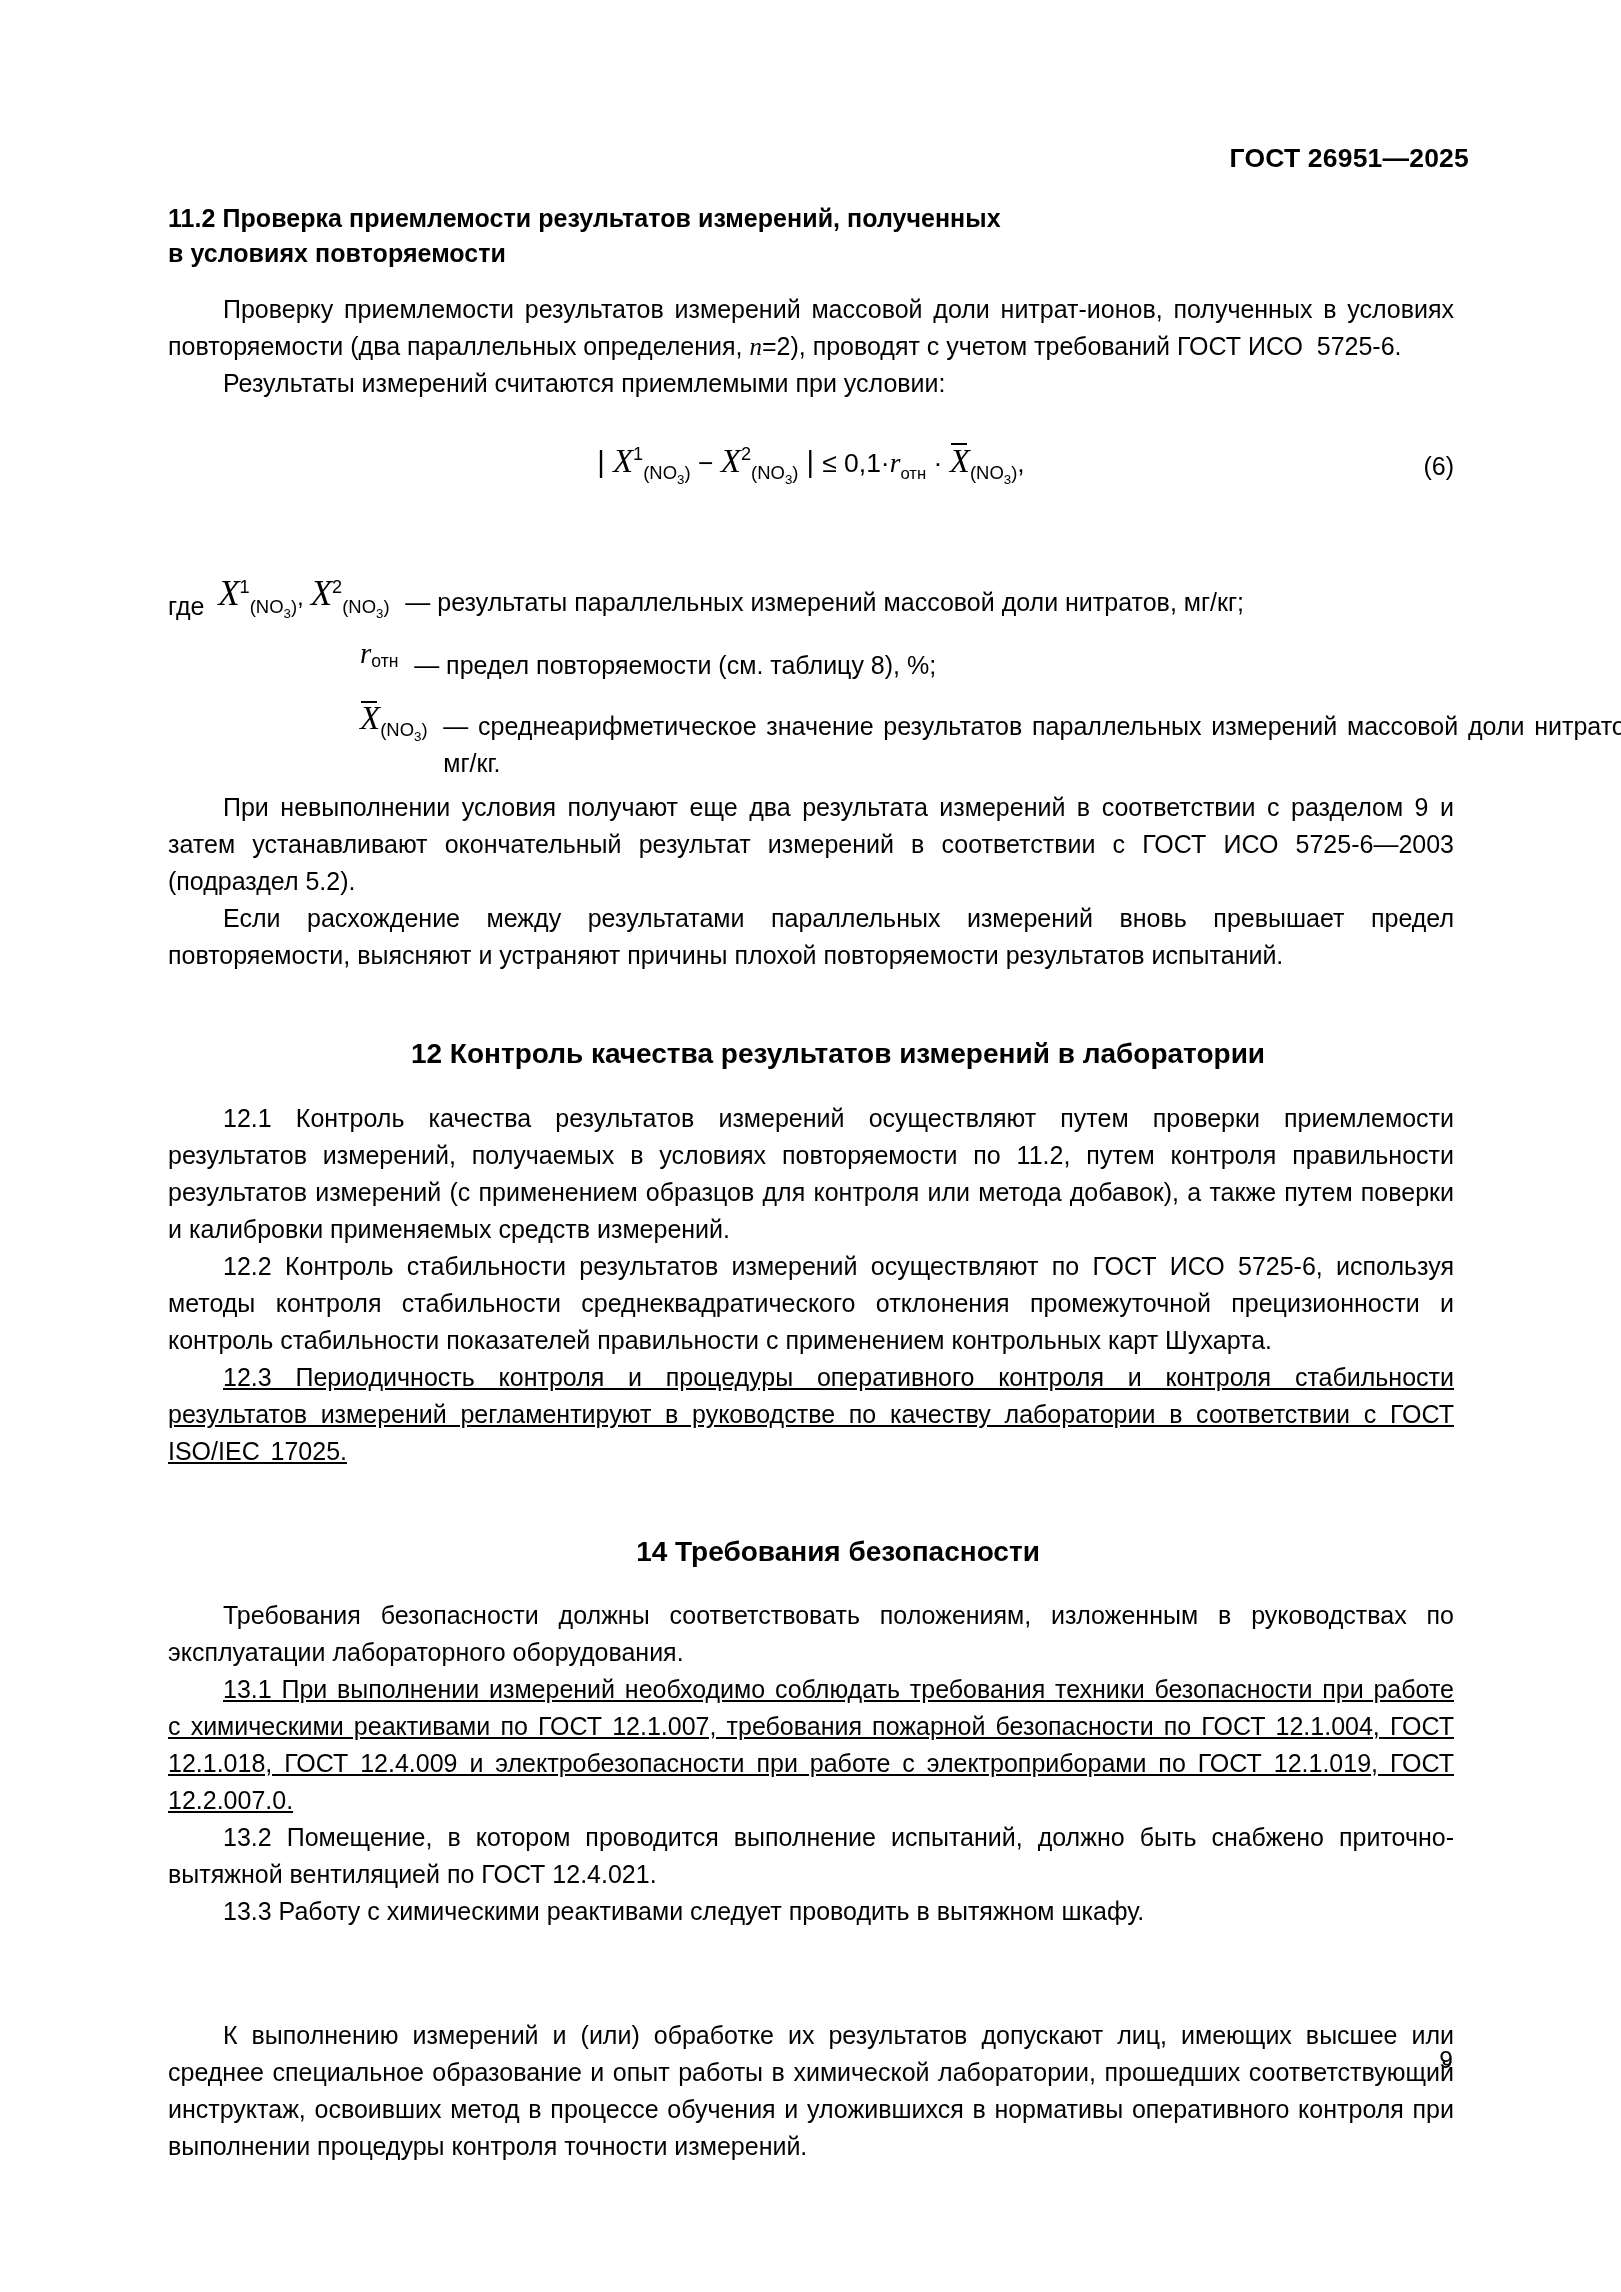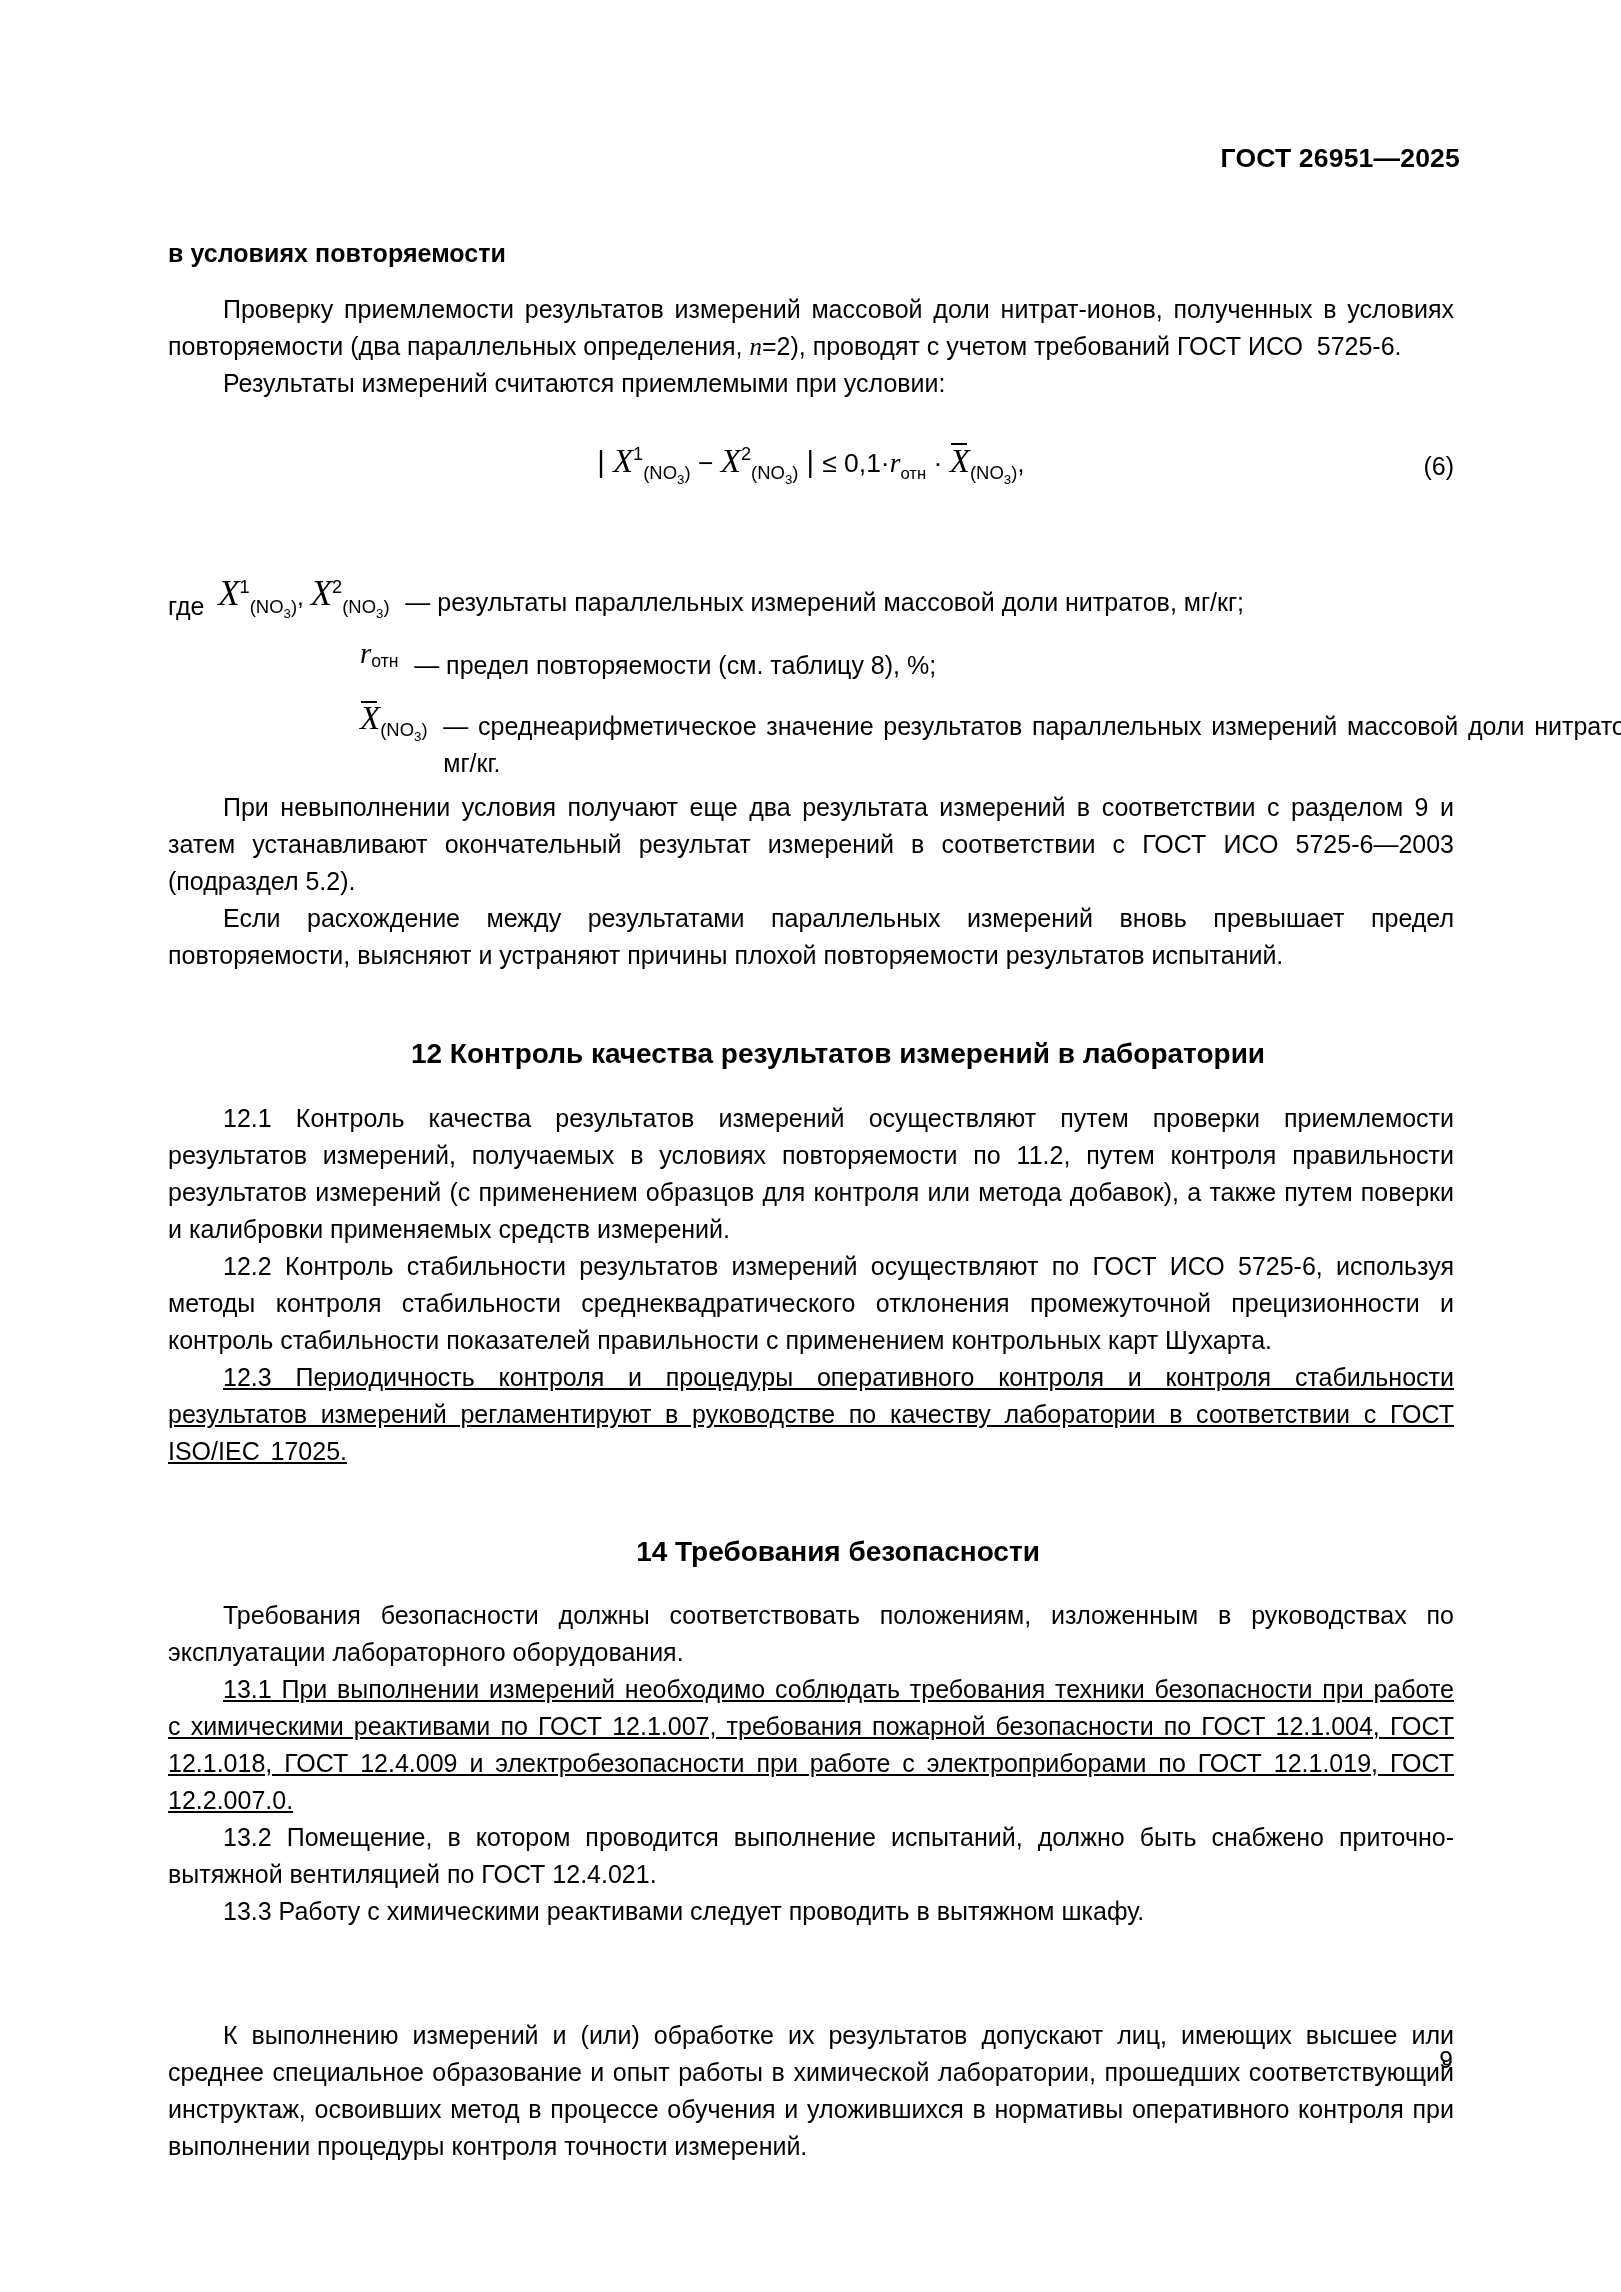--- a/index.html
+++ b/index.html
@@ -20,21 +20,21 @@
   .content {
     position: absolute;
     left: 168px;
     top: 0;
     width: 1286px;
   }
 
   
   .page-header {
     position: absolute;
-    right: 161px;
+    right: 152px;
     top: 143px;
     font-size: 26.5px;
     font-weight: bold;
     letter-spacing: 0.2px;
     white-space: nowrap;
   }
 
   
   .page-number {
     position: absolute;
@@ -174,21 +174,21 @@
 
 <div class="page">
 
   <div class="page-header">ГОСТ 26951—2025</div>
 
   <div class="content">
 
     <div class="spacer-48" style="height:201px;"></div>
 
     <h2 class="sub-heading">
-      <br>
+      <span>11.2 Проверка приемлемости результатов измерений, полученных</span><br>
       <span>в  условиях повторяемости</span>
     </h2>
 
     <div class="spacer-20"></div>
 
     <p class="body">Проверку приемлемости результатов измерений массовой доли нитрат-ионов, полученных в условиях повторяемости (два параллельных определения, <i class="math" style="font-size:25px;">n</i>=2), проводят с учетом требований ГОСТ ИСО&nbsp; 5725-6.</p>
 
     <p class="body">Результаты измерений считаются приемлемыми при условии:</p>
 
     <div class="spacer-28"></div>

